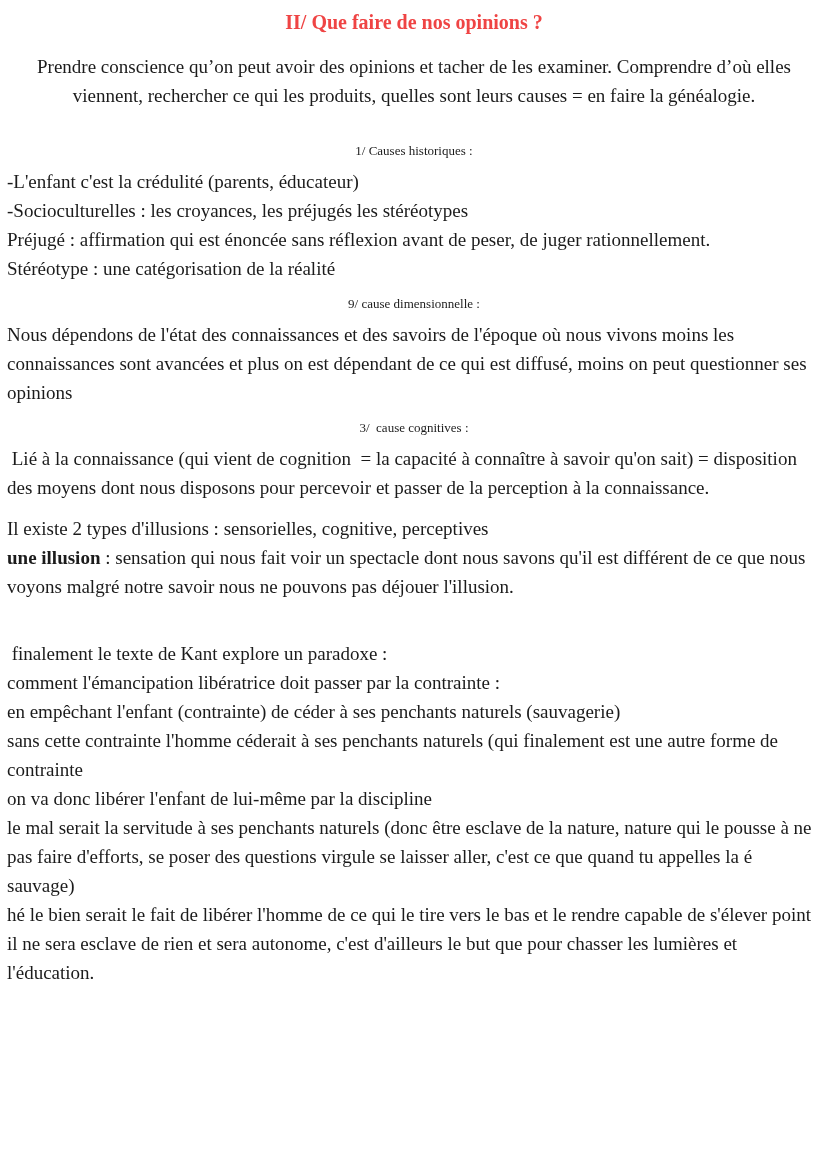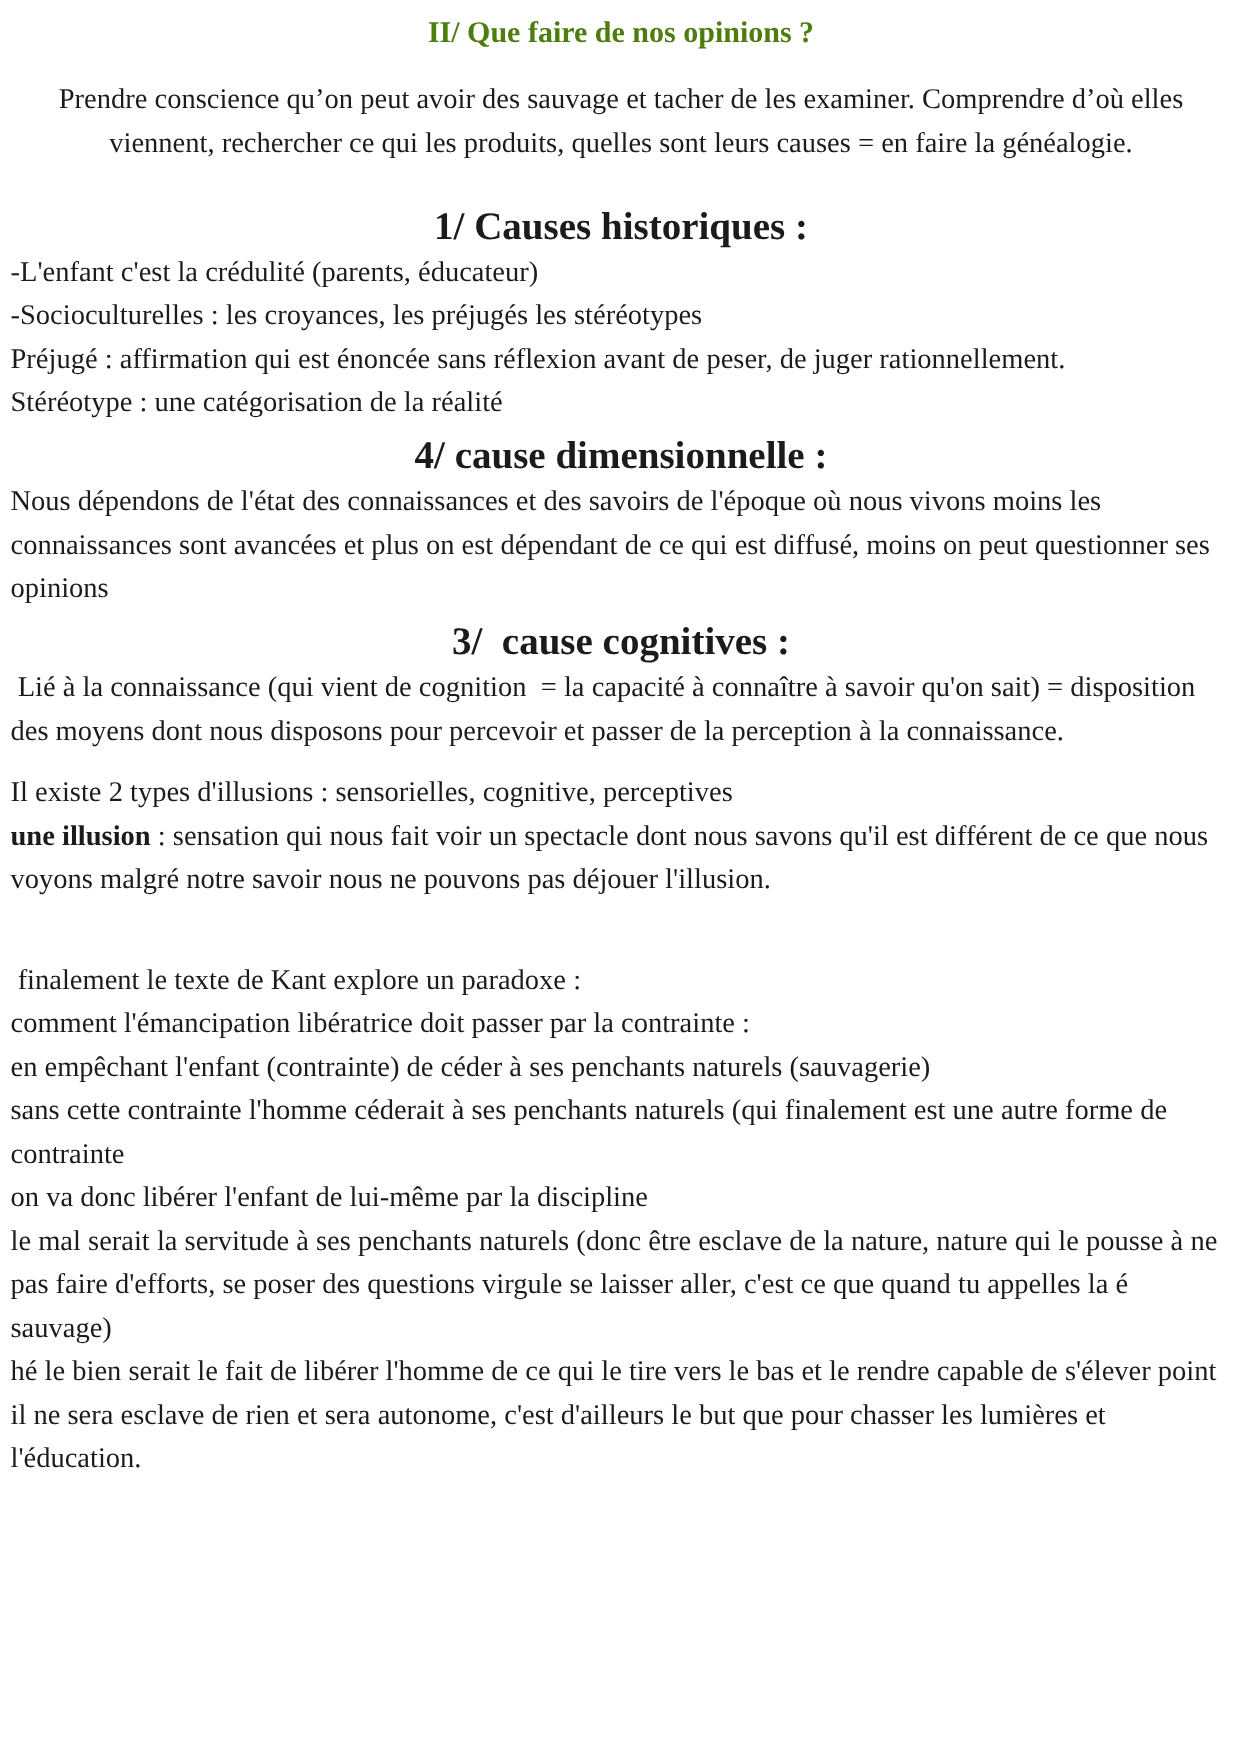--- a/index.html
+++ b/index.html
@@ -22,52 +22,52 @@
     font-weight: 700;
     text-align: center;
     margin: 0 0 15px 0;
   }
   .intro {
     text-align: center;
     margin: 0;
     white-space: pre-wrap;
   }
   .heading {
-    font-size: 26px;
-    font-weight: 700;
+    font-size: 13px;
+    font-weight: 400;
     text-align: center;
     margin: 6px 0 2px 0;
     white-space: pre-wrap;
   }
   .para {
     margin: 0;
     white-space: pre-wrap;
   }
   .bold {
     font-weight: 700;
     font-family: Liberation Serif, serif;
   }
   .spacer {
     width: 100%;
   }
 </style>
 </head>
 <body>
 
 <div class="doc">
-  <h1 class="doc-title" style="color: #4d7c0f;">II/ Que faire de nos opinions ?</h1>
+  <h1 class="doc-title" style="color: #ef4444;">II/ Que faire de nos opinions ?</h1>
   <div id="doc-blocks">
-      <p class="intro"><span>Prendre conscience qu’on peut avoir des sauvage et tacher de les examiner. Comprendre d’où elles viennent, rechercher ce qui les produits, quelles sont leurs causes = en faire la généalogie.</span></p>
+      <p class="intro"><span>Prendre conscience qu’on peut avoir des opinions et tacher de les examiner. Comprendre d’où elles viennent, rechercher ce qui les produits, quelles sont leurs causes = en faire la généalogie.</span></p>
       <div class="spacer" style="height: 20px;"></div>
       <h2 class="heading"><span>1/ Causes historiques :</span></h2>
       <p class="para"><span>-L'enfant c'est la crédulité (parents, éducateur)</span></p>
       <p class="para"><span>-Socioculturelles : les croyances, les préjugés les stéréotypes</span></p>
       <p class="para"><span>Préjugé : affirmation qui est énoncée sans réflexion avant de peser, de juger rationnellement.</span></p>
       <p class="para"><span>Stéréotype : une catégorisation de la réalité</span></p>
-      <h2 class="heading"><span>4/ cause dimensionnelle :</span></h2>
+      <h2 class="heading"><span>9/ cause dimensionnelle :</span></h2>
       <p class="para"><span>Nous dépendons de l'état des connaissances et des savoirs de l'époque où nous vivons moins les connaissances sont avancées et plus on est dépendant de ce qui est diffusé, moins on peut questionner ses opinions</span></p>
       <h2 class="heading"><span>3/  cause cognitives :</span></h2>
       <p class="para"><span> Lié à la connaissance (qui vient de cognition  = la capacité à connaître à savoir qu'on sait) = disposition des moyens dont nous disposons pour percevoir et passer de la perception à la connaissance.</span></p>
       <div class="spacer" style="height: 12px;"></div>
       <p class="para"><span>Il existe 2 types d'illusions : sensorielles, cognitive, perceptives</span></p>
       <p class="para"><span class="bold">une illusion</span><span> : sensation qui nous fait voir un spectacle dont nous savons qu'il est différent de ce que nous voyons malgré notre savoir nous ne pouvons pas déjouer l'illusion.</span></p>
       <div class="spacer" style="height: 38px;"></div>
       <p class="para"><span> finalement le texte de Kant explore un paradoxe :</span></p>
       <p class="para"><span>comment l'émancipation libératrice doit passer par la contrainte :</span></p>
       <p class="para"><span>en empêchant l'enfant (contrainte) de céder à ses penchants naturels (sauvagerie)</span></p>

